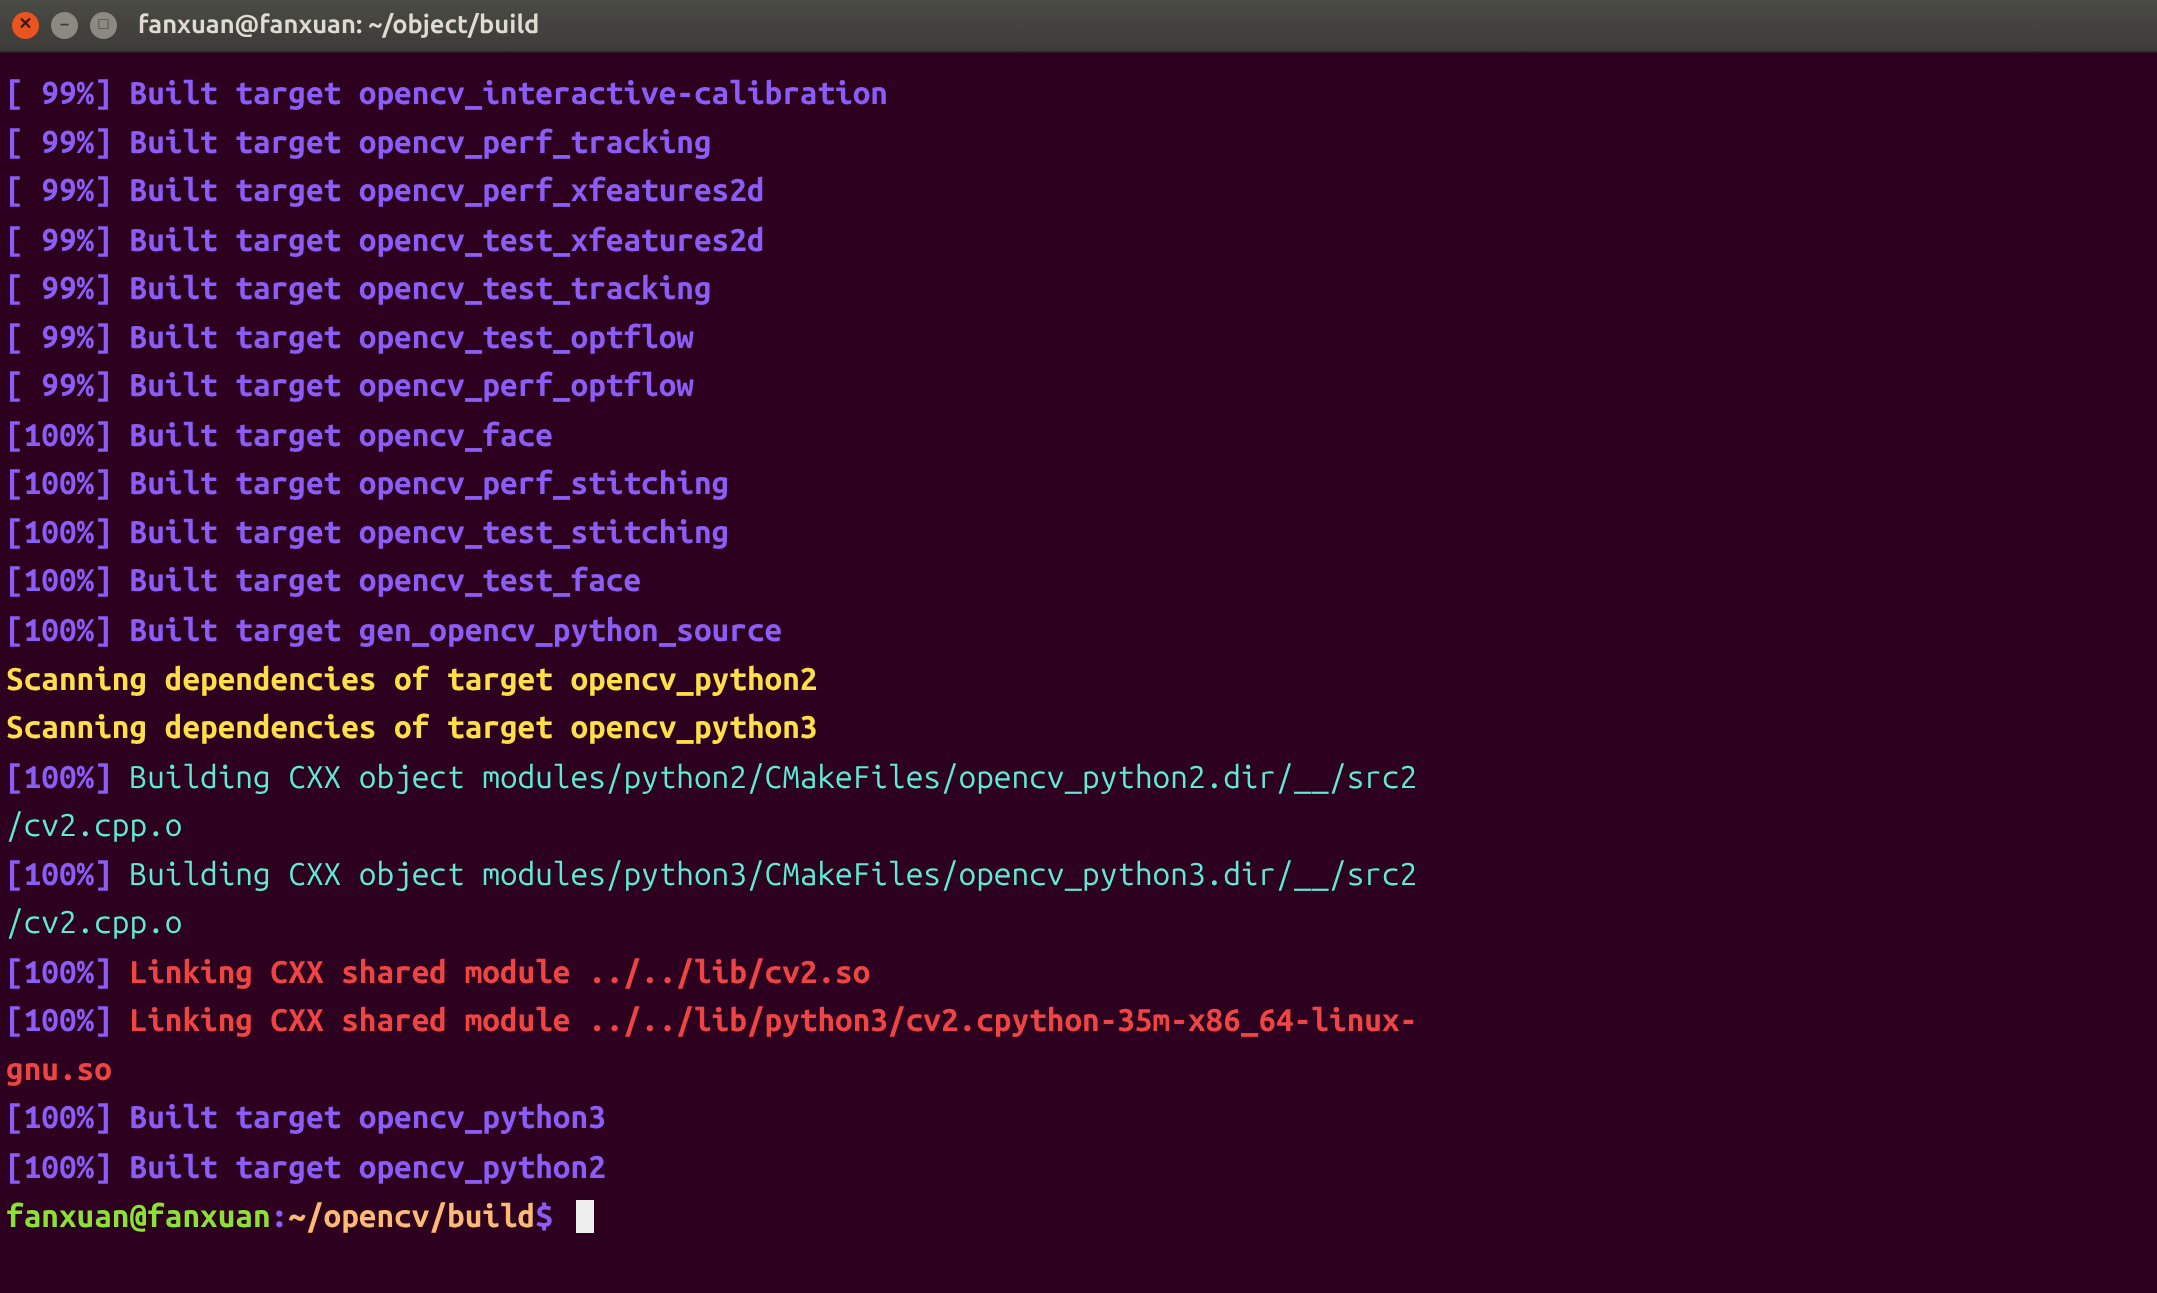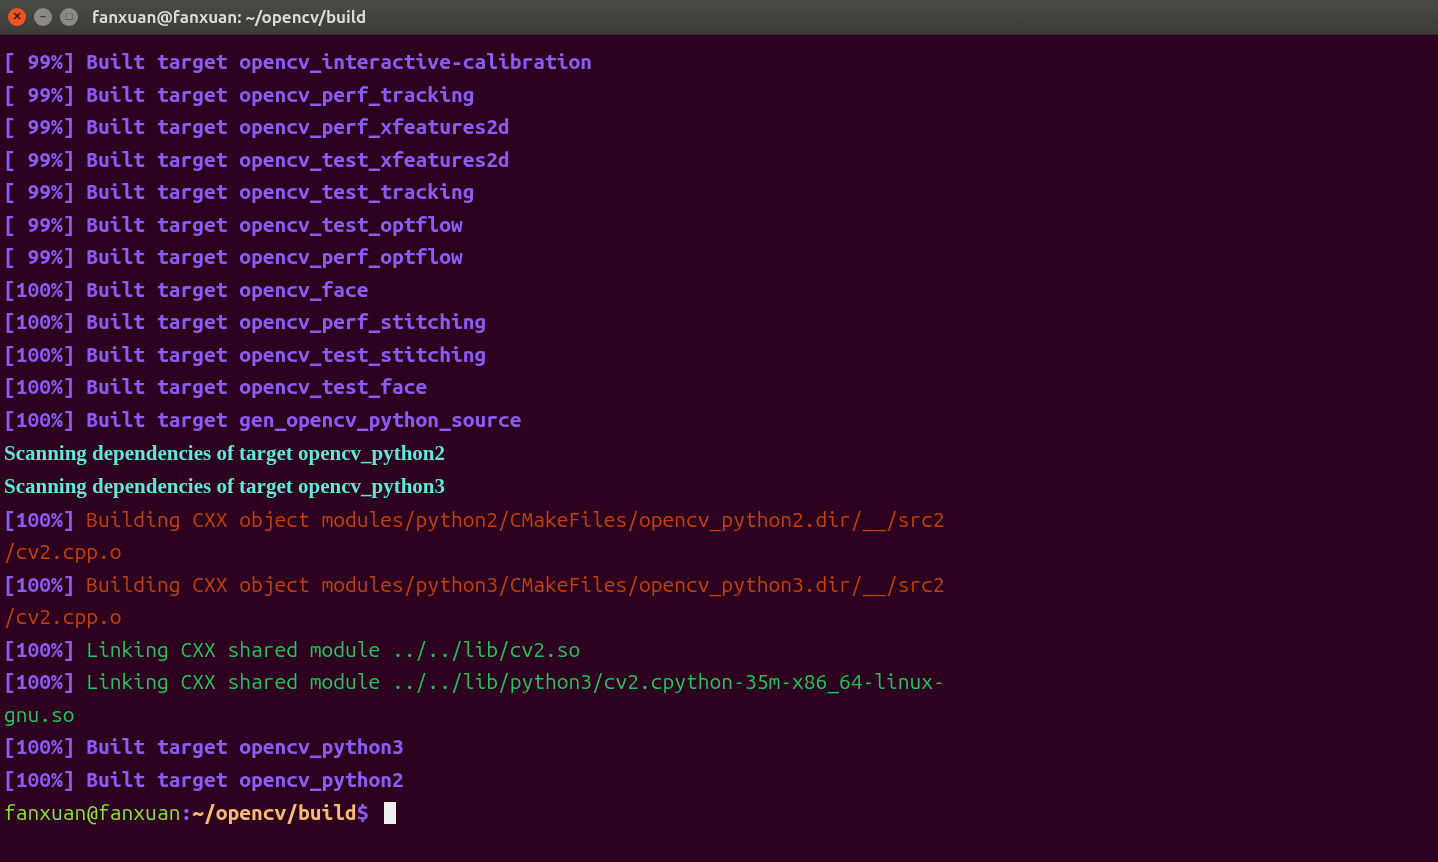--- a/index.html
+++ b/index.html
@@ -46,39 +46,39 @@
     font-family: "Ubuntu", sans-serif;
     font-size: 17px;
     font-weight: bold;
   }
   .term {
     padding: 10px 4px 4px 4px;
     white-space: pre;
   }
   .line { display: block; }
   .white  { color: #8b5cf6; font-weight: bold; }
-  .green  { color: #22c55e; font-weight: normal; }
-  .lgreen { color: #c2410c; }
-  .magenta{ color: #5eead4; font-weight: bold; font-family: Liberation Serif, serif; }
-  .prompt-user { color: #8ae234; font-weight: normal; margin-top: 44px; }
+  .green  { color: #ef4444; font-weight: bold; }
+  .lgreen { color: #5eead4; }
+  .magenta{ color: #fde047; font-weight: bold; }
+  .prompt-user { color: #8ae234; font-weight: bold; margin-top: 44px; }
   .prompt-path { color: #fdba74; font-weight: bold; }
   .cursor {
     display: inline-block;
     width: 12px;
     height: 22px;
     background: #eee;
     vertical-align: text-bottom;
     margin-left: 4px;
   }
 </style>
 </head>
 <body>
 
 <div class="titlebar">
   <div class="win-btns">
     <div class="win-btn btn-close">✕</div>
     <div class="win-btn btn-min">–</div>
     <div class="win-btn btn-max">□</div>
   </div>
-  <div class="title">fanxuan@fanxuan: ~/opencv/build</div>
+  <div class="title">fanxuan@fanxuan: ~/object/build</div>
 </div>
 
 <div class="term" id="term"><span class="line"><span class="white">[ 99%] </span><span class="white">Built target opencv_interactive-calibration</span></span><span class="line"><span class="white">[ 99%] </span><span class="white">Built target opencv_perf_tracking</span></span><span class="line"><span class="white">[ 99%] </span><span class="white">Built target opencv_perf_xfeatures2d</span></span><span class="line"><span class="white">[ 99%] </span><span class="white">Built target opencv_test_xfeatures2d</span></span><span class="line"><span class="white">[ 99%] </span><span class="white">Built target opencv_test_tracking</span></span><span class="line"><span class="white">[ 99%] </span><span class="white">Built target opencv_test_optflow</span></span><span class="line"><span class="white">[ 99%] </span><span class="white">Built target opencv_perf_optflow</span></span><span class="line"><span class="white">[100%] </span><span class="white">Built target opencv_face</span></span><span class="line"><span class="white">[100%] </span><span class="white">Built target opencv_perf_stitching</span></span><span class="line"><span class="white">[100%] </span><span class="white">Built target opencv_test_stitching</span></span><span class="line"><span class="white">[100%] </span><span class="white">Built target opencv_test_face</span></span><span class="line"><span class="white">[100%] </span><span class="white">Built target gen_opencv_python_source</span></span><span class="line"><span class="magenta">Scanning dependencies of target opencv_python2</span></span><span class="line"><span class="magenta">Scanning dependencies of target opencv_python3</span></span><span class="line"><span class="white">[100%] </span><span class="lgreen">Building CXX object modules/python2/CMakeFiles/opencv_python2.dir/__/src2</span></span><span class="line"><span class="lgreen">/cv2.cpp.o</span></span><span class="line"><span class="white">[100%] </span><span class="lgreen">Building CXX object modules/python3/CMakeFiles/opencv_python3.dir/__/src2</span></span><span class="line"><span class="lgreen">/cv2.cpp.o</span></span><span class="line"><span class="white">[100%] </span><span class="green">Linking CXX shared module ../../lib/cv2.so</span></span><span class="line"><span class="white">[100%] </span><span class="green">Linking CXX shared module ../../lib/python3/cv2.cpython-35m-x86_64-linux-</span></span><span class="line"><span class="green">gnu.so</span></span><span class="line"><span class="white">[100%] </span><span class="white">Built target opencv_python3</span></span><span class="line"><span class="white">[100%] </span><span class="white">Built target opencv_python2</span></span><span class="line"><span class="prompt-user">fanxuan@fanxuan</span><span class="white">:</span><span class="prompt-path">~/opencv/build</span><span class="white">$ </span><span class="cursor"></span></span></div>
 
 </body></html>

